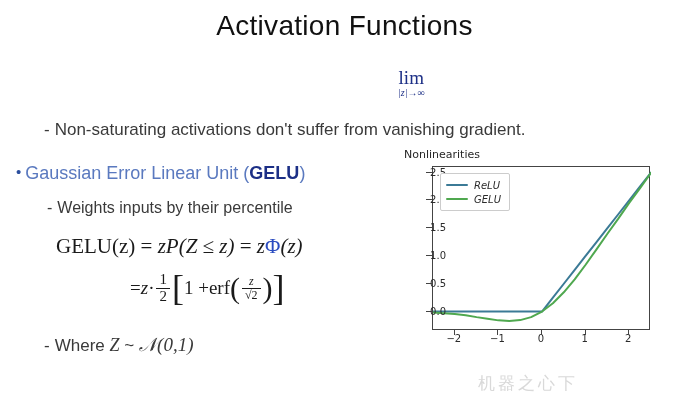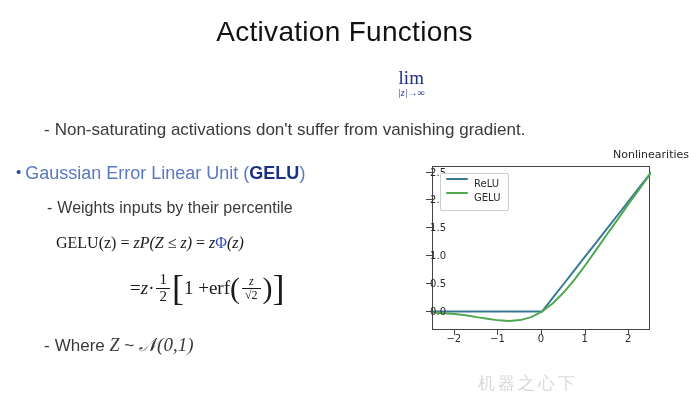--- a/index.html
+++ b/index.html
@@ -15,21 +15,21 @@
     width: 689px;
     height: 417px;
     background: #ffffff;
     overflow: hidden;
   }
 
   
   #slide-title {
     position: absolute;
     left: 0;
-    top: 16px;
+    top: 10px;
     width: 689px;
     text-align: center;
     font-size: 28px;
     font-weight: 400;
     letter-spacing: 0.3px;
     color: #111111;
     font-family: "Liberation Sans", sans-serif;
   }
 
   
@@ -109,21 +109,21 @@
     font-size: 16px;
     color: #3a3a3a;
   }
 
   
   #equation-1 {
     position: absolute;
     left: 56px;
     top: 234px;
     font-family: "Liberation Serif", serif;
-    font-size: 16px;
+    font-size: 21px;
     color: #1a1a1a;
     white-space: nowrap;
   }
   #equation-1 .phi { color: #2b4cc0; font-style: normal; }
   .it { font-style: italic; }
 
   
   #equation-2 {
     position: absolute;
     left: 130px;
@@ -199,21 +199,21 @@
     top: 148px;
     width: 285px;
     height: 205px;
     background: #ffffff;
   }
   #chart-title {
     position: absolute;
     left: 0;
     top: 0;
     width: 285px;
-    text-align: right;
+    text-align: left;
     font-size: 11px;
     color: #262626;
     font-family: "DejaVu Sans", sans-serif;
   }
   #plot-frame {
     position: absolute;
     left: 28px;
     top: 18px;
     width: 218px;
     height: 164px;
@@ -258,22 +258,23 @@
     position: absolute;
     left: 36px;
     top: 25px;
     background: #ffffff;
     border: 1px solid #cccccc;
     border-radius: 2px;
     padding: 4px 8px 4px 5px;
   }
   .legend-row {
     display: flex;
-    align-items: flex-start;
+    align-items: center;
     height: 14px;
+    font-style: italic;
   }
   .legend-swatch {
     width: 22px;
     height: 2.2px;
     margin-right: 6px;
     border-radius: 1px;
   }
   .legend-label {
     font-size: 10px;
     color: #2b2b2b;

